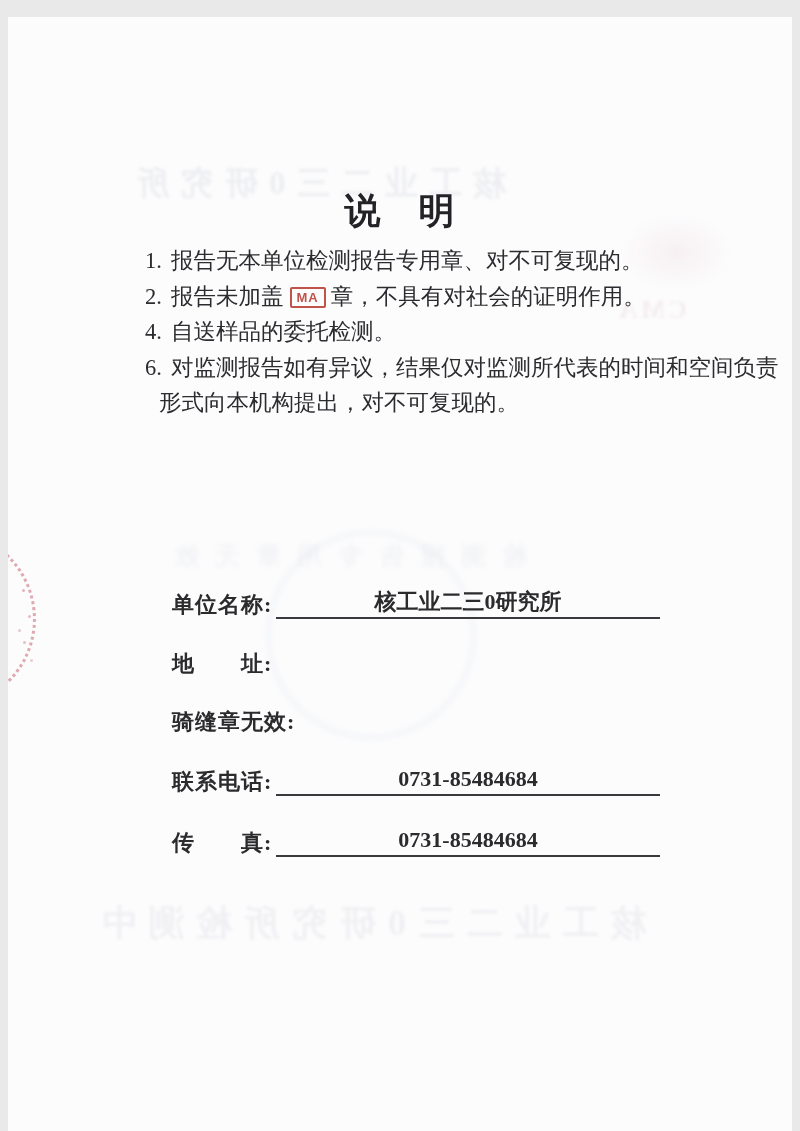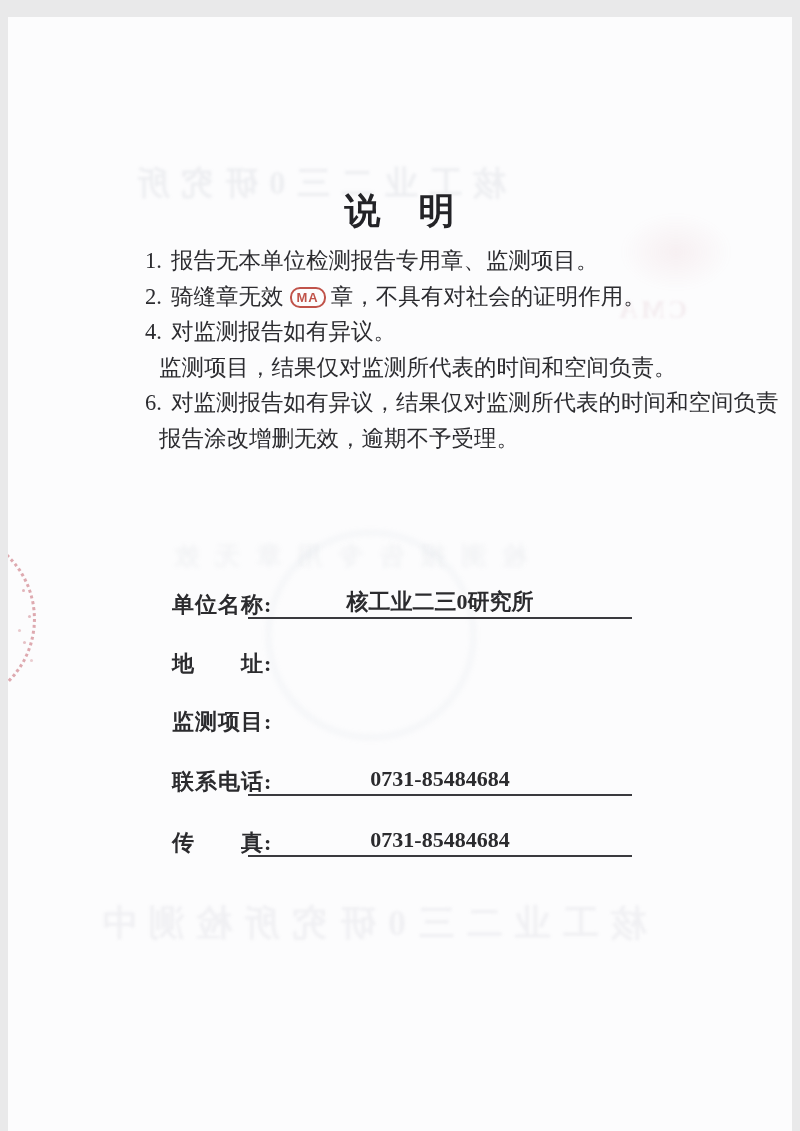--- a/index.html
+++ b/index.html
@@ -55,34 +55,34 @@
     font-size:36px; font-weight:700; letter-spacing:1px; color:#232327;
   }
   
   .notes { position:absolute; left:137px; top:226px; width:535px;
            font-size:22.5px; line-height:35.6px; color:#2c2c30; }
   .note-line { white-space:nowrap; }
   .note-num { display:inline-block; width:26px; }
   .note-cont { padding-left:14px; }
   .cma-badge {
     display:inline-block; margin:0 5px 0 6px; padding:0 5px;
-    border:2px solid #c0534a; border-radius:10px; color:#c0534a;
+    border:2px solid #c0534a; border-radius:2px; color:#c0534a;
     font-family:"Liberation Sans","DejaVu Sans",sans-serif;
     font-size:13px; font-weight:700; line-height:17px; letter-spacing:1px;
     vertical-align:2px;
     text-align:center;
   }
   
   .form-row { position:absolute; left:0; width:100%; height:42px; }
   .flabel {
     position:absolute; left:164px; top:0; font-size:22px; font-weight:700;
     color:#2b2b2e; white-space:pre; letter-spacing:1px;
   }
   .fvalue {
-    position:absolute; left:240px; top:-2px; width:384px; height:31px;
+    position:absolute; left:268px; top:-2px; width:384px; height:31px;
     text-align:center; font-size:22px; font-weight:600; color:#2b2b2e;
     border-bottom:2px solid #3a3a3e; line-height:28px; white-space:nowrap;
   }
 </style>
 </head>
 <body>
 
 <div class="page">
 
   <div class="ghost ghost-top">核工业二三0研究所</div>
@@ -91,37 +91,36 @@
   <div class="ghost ghost-mid">检测报告专用章无效</div>
   <div class="ghost ghost-circle"></div>
   <div class="ghost ghost-bottom">核工业二三0研究所检测中</div>
 
   <div class="stamp-ring"></div>
   <div class="stamp-specks"></div>
 
   <div class="doc-title">说　明</div>
 
   <div class="notes">
-    <div class="note-line"><span class="note-num">1.</span><span>报告无本单位检测报告专用章、监测项目。</span></div>
-    <div class="note-line"><span class="note-num">2.</span><span>骑缝章无效</span><span class="cma-badge">MA</span><span>章，不具有对社会的证明作用。</span></div>
-    <div class="note-line"><span class="note-num">4.</span><span>对监测报告如有异议。</span></div>
-    <div class="note-line note-cont"><span>监测项目，结果仅对监测所代表的时间和空间负责。</span></div>
+    <div class="note-line"><span class="note-num">1.</span><span>报告无本单位检测报告专用章、对不可复现的。</span></div>
+    <div class="note-line"><span class="note-num">2.</span><span>报告未加盖</span><span class="cma-badge">MA</span><span>章，不具有对社会的证明作用。</span></div>
+    <div class="note-line"><span class="note-num">4.</span><span>自送样品的委托检测。</span></div>
     <div class="note-line"><span class="note-num">6.</span><span>对监测报告如有异议，结果仅对监测所代表的时间和空间负责</span></div>
-    <div class="note-line note-cont"><span>报告涂改增删无效，逾期不予受理。</span></div>
+    <div class="note-line note-cont"><span>形式向本机构提出，对不可复现的。</span></div>
   </div>
 
   <div class="form-row" style="top:573px;">
     <span class="flabel">单位名称:</span>
     <span class="fvalue">核工业二三0研究所</span>
   </div>
   <div class="form-row" style="top:632px;">
     <span class="flabel">地　　址:</span>
   </div>
   <div class="form-row" style="top:690px;">
-    <span class="flabel">监测项目:</span>
+    <span class="flabel">骑缝章无效:</span>
   </div>
   <div class="form-row" style="top:750px;">
     <span class="flabel">联系电话:</span>
     <span class="fvalue">0731-85484684</span>
   </div>
   <div class="form-row" style="top:811px;">
     <span class="flabel">传　　真:</span>
     <span class="fvalue">0731-85484684</span>
   </div>
 

